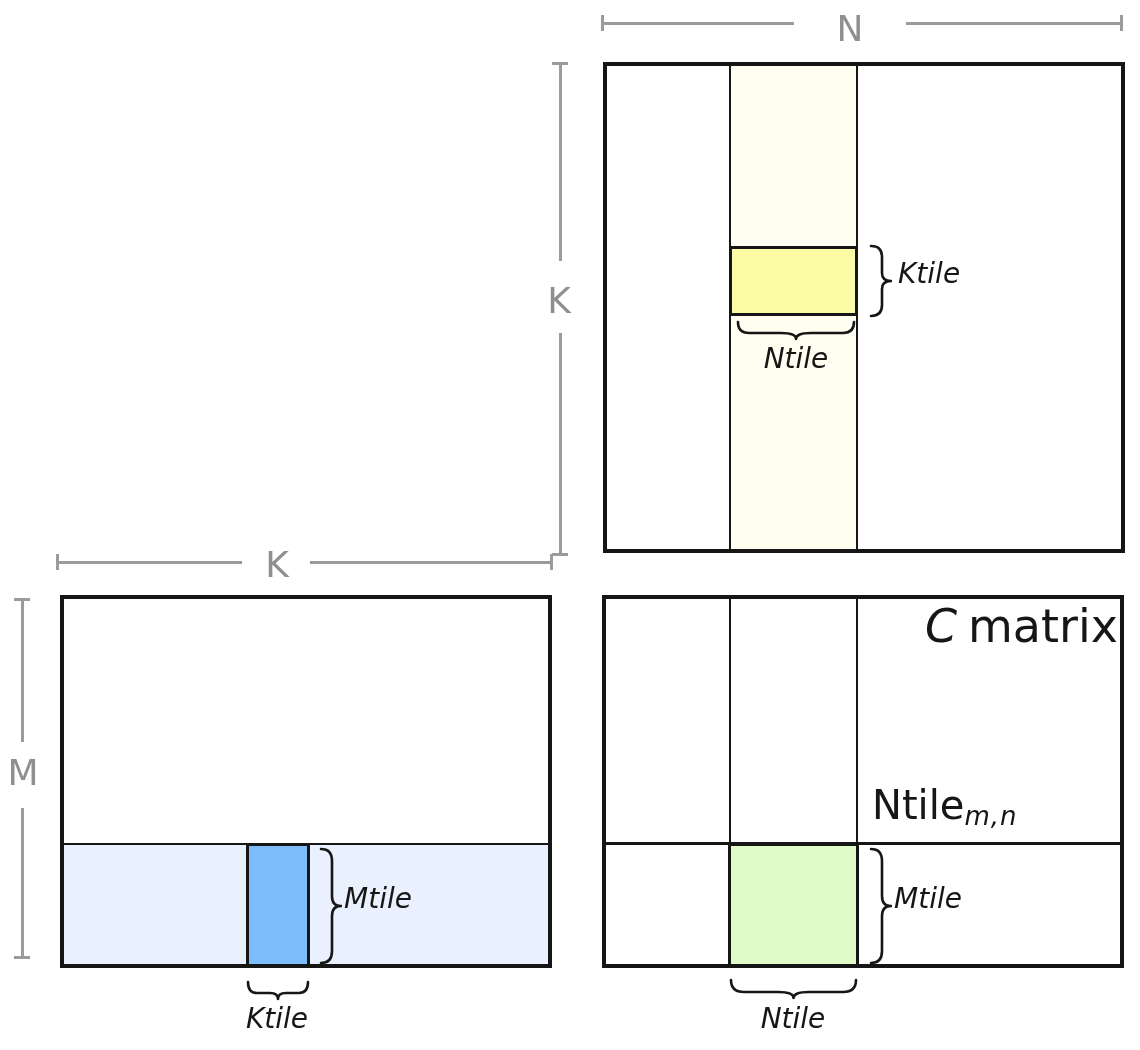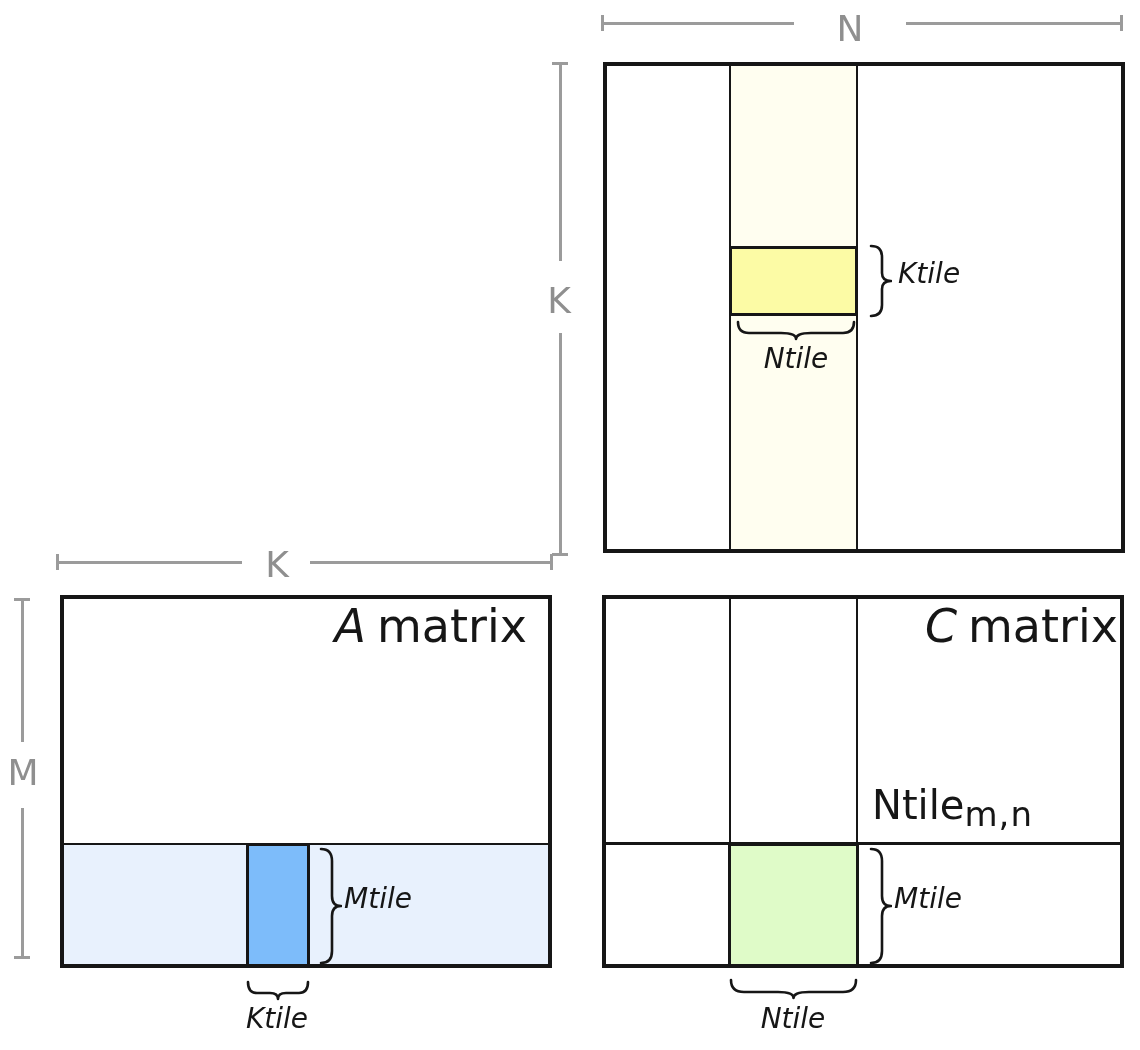--- a/index.html
+++ b/index.html
@@ -32,21 +32,21 @@
   .dimseg{background:var(--dim-line);}
   .dimtick{background:var(--dim-line);}
   .dimlabel{color:var(--dim-text);font-size:36px;line-height:1.1;white-space:nowrap;}
   .centerx{transform:translateX(-50%);}
   
   .matrix-label{font-size:46px;line-height:1.1;white-space:nowrap;}
   .matrix-label .letter{font-style:italic;}
   .matrix-label .word{margin-left:0.24em;}
   .tile-label{font-size:28px;font-style:italic;line-height:1.1;white-space:nowrap;}
   .block-label{font-size:40px;line-height:1.1;white-space:nowrap;}
-  .block-label .sub{font-size:34px;vertical-align:-0.22em;letter-spacing:1px;}
+  .block-label .sub{font-size:26px;font-style:italic;vertical-align:-0.22em;letter-spacing:1px;}
   svg.brace{display:block;}
   svg.brace path{fill:none;stroke:var(--ink);stroke-width:2.6;stroke-linecap:round;stroke-linejoin:round;}
 </style>
 </head>
 <body>
 
 <div class="canvas">
 
   <div class="abs dimseg" style="left:602px;top:22px;width:192px;height:2.5px"></div>
   <div class="abs dimseg" style="left:906px;top:22px;width:216px;height:2.5px"></div>
@@ -80,21 +80,20 @@
   </svg>
   <div class="abs tile-label" style="left:898px;top:259px">Ktile</div>
   <svg class="abs brace" style="left:736px;top:320px" width="120" height="22" viewBox="0 0 120 22">
     <path d="M2 2 Q2 13 13 13 L45 13 Q60 13 60 19 Q60 13 75 13 L107 13 Q118 13 118 2"></path>
   </svg>
   <div class="abs tile-label centerx" style="left:796px;top:344px">Ntile</div>
 
   <div class="abs strip-h" style="left:60px;top:843px;width:492px;height:125px"></div>
   <div class="abs tile tile-blue" style="left:246px;top:843px;width:64px;height:125px"></div>
   <div class="abs mbox" style="left:60px;top:595px;width:492px;height:373px"></div>
-  <div class="abs matrix-label" style="right:613px;top:601px"><span class="letter">A</span><span class="word">matrix</span></div>
   <svg class="abs brace" style="left:316px;top:847px" width="26" height="118" viewBox="0 0 26 118">
     <path d="M5 2 Q16 2 16 14 L16 49 Q16 59 25 59 Q16 59 16 69 L16 104 Q16 116 5 116"></path>
   </svg>
   <div class="abs tile-label" style="left:344px;top:884px">Mtile</div>
   <svg class="abs brace" style="left:246px;top:980px" width="64" height="21" viewBox="0 0 64 21">
     <path d="M2 2 Q2 13 11 13 L24 13 Q32 13 32 19 Q32 13 40 13 L53 13 Q62 13 62 2"></path>
   </svg>
   <div class="abs tile-label centerx" style="left:277px;top:1004px">Ktile</div>
 
   <div class="abs thinline" style="left:729px;top:595px;width:1.5px;height:250px"></div>

